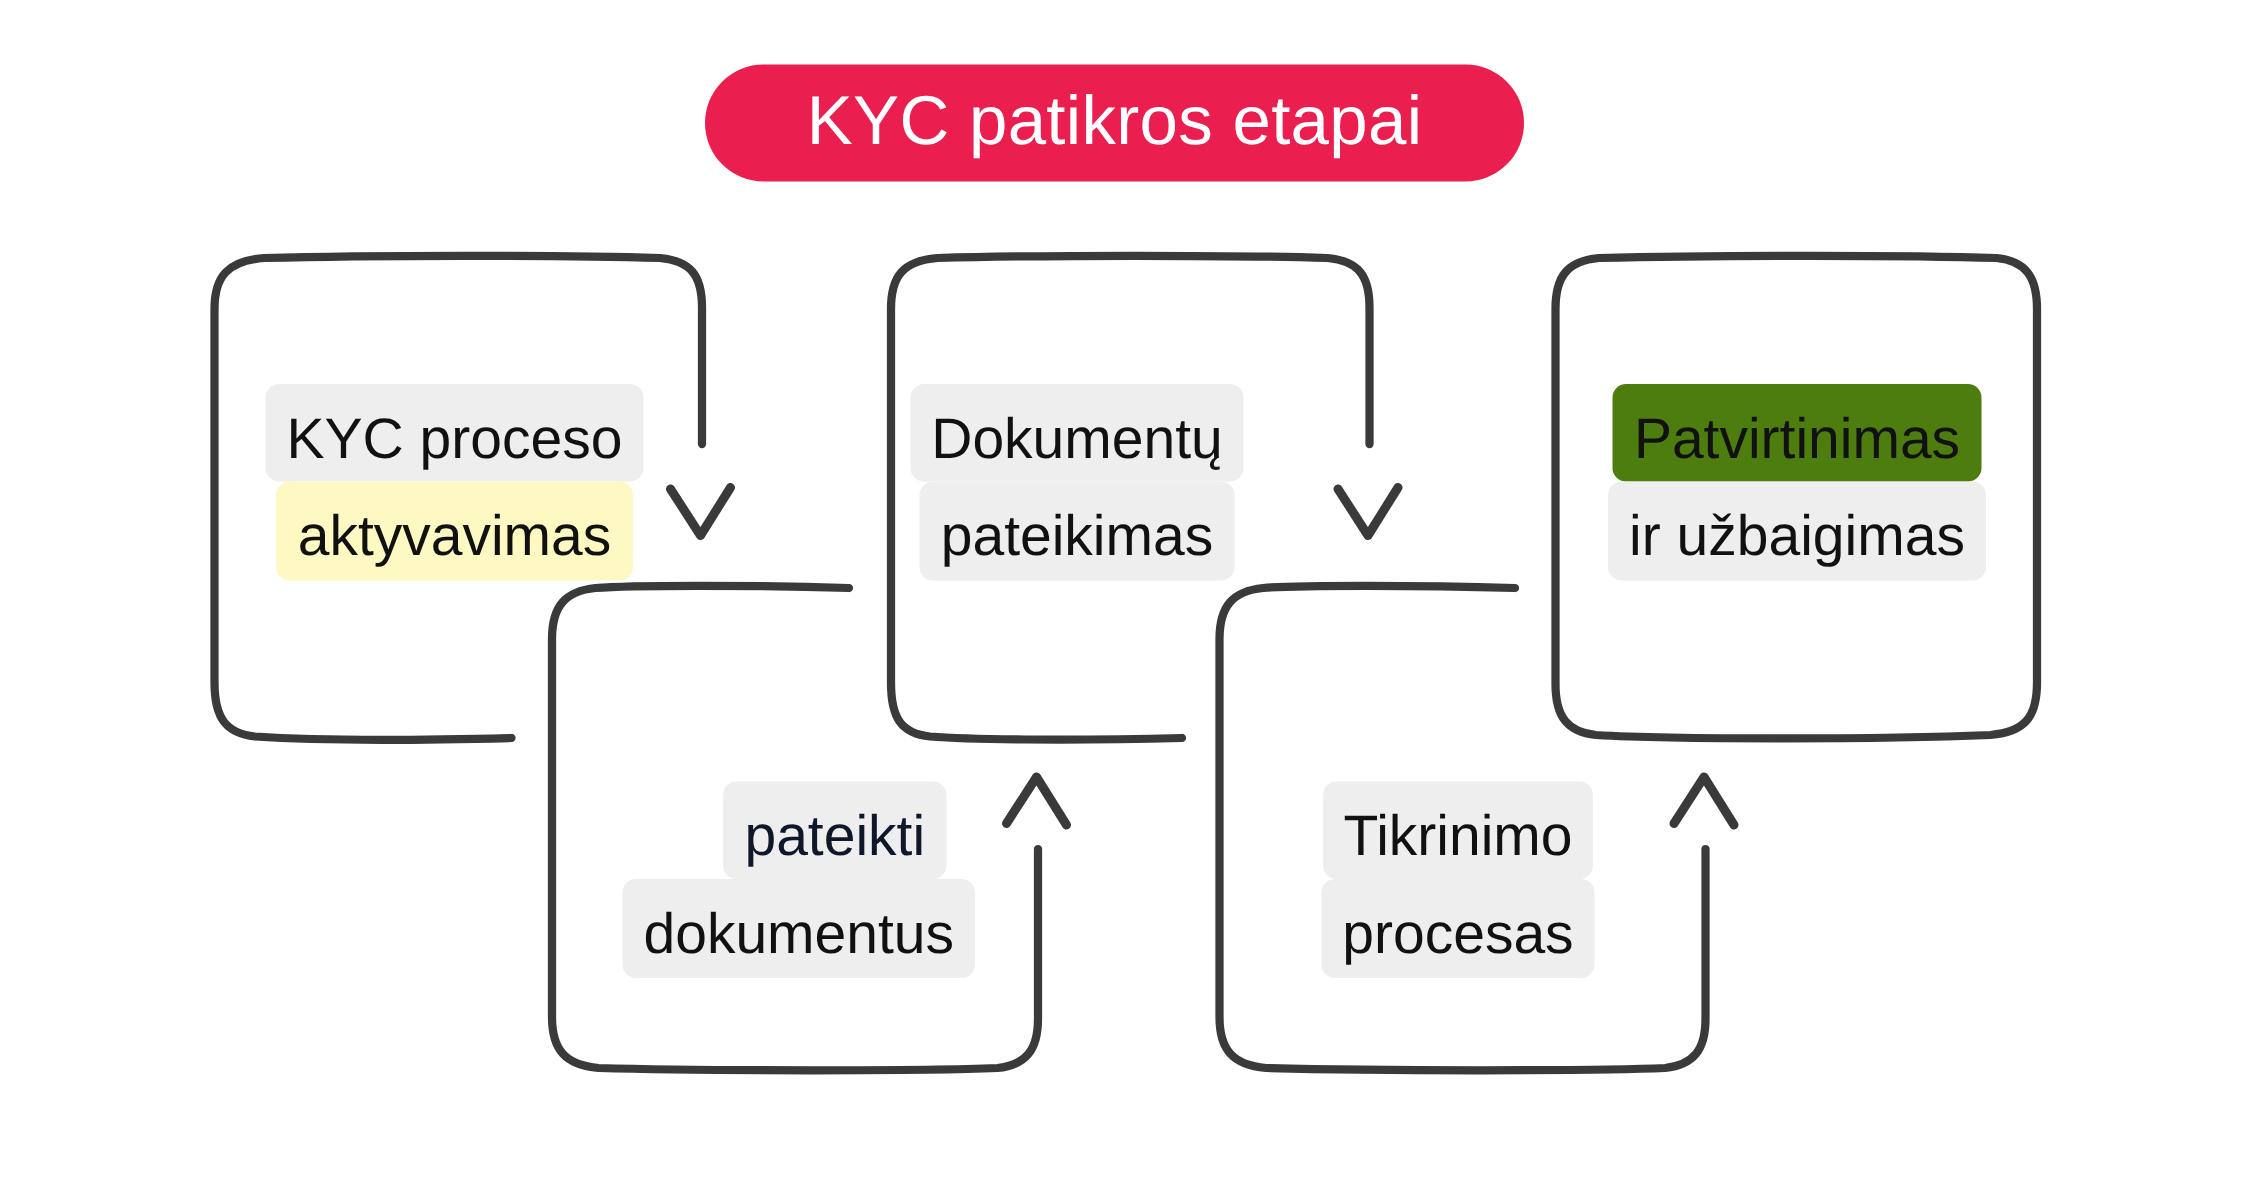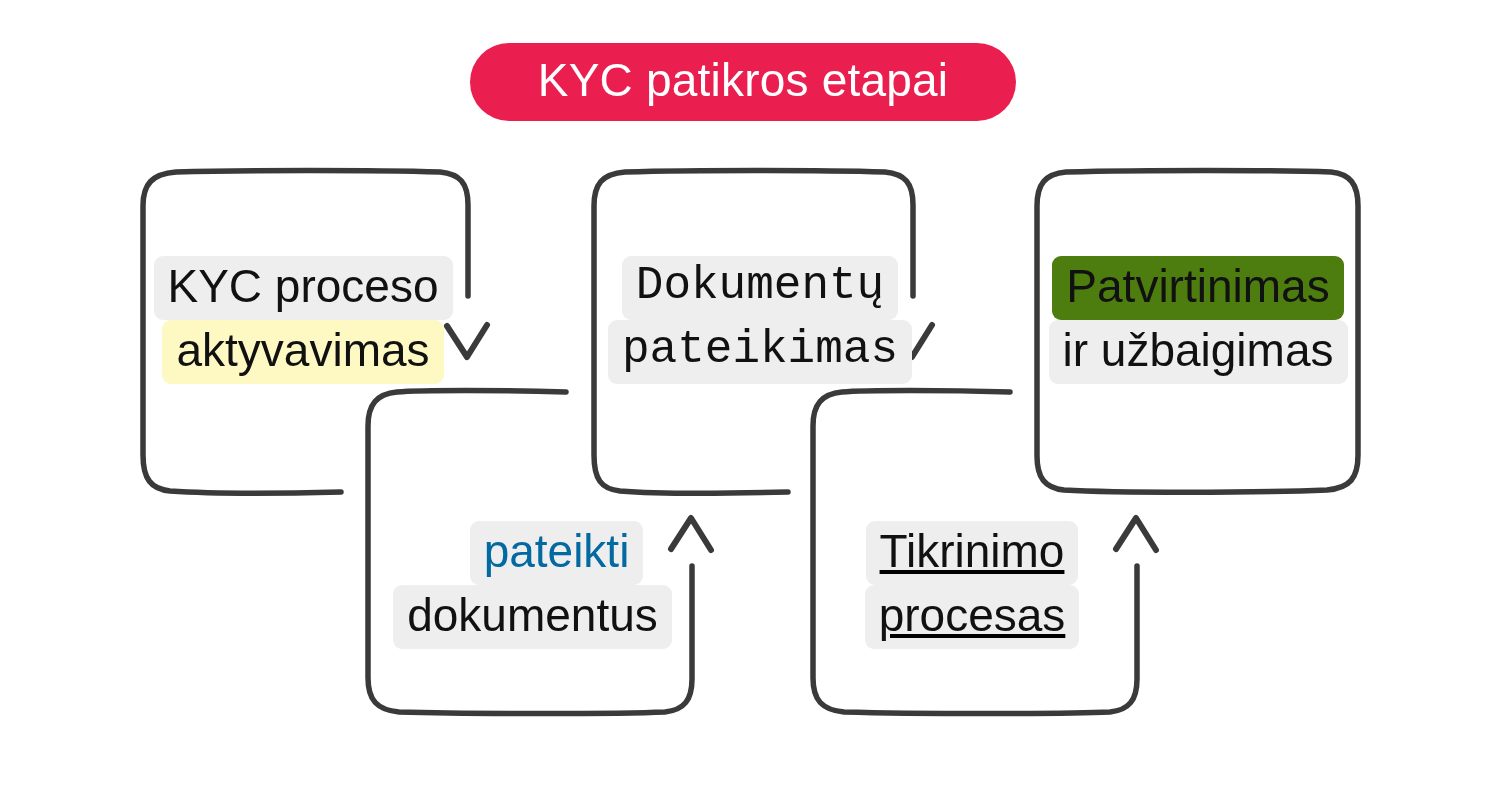--- a/index.html
+++ b/index.html
@@ -50,23 +50,23 @@
   .step-label {
     position: absolute;
     display: flex;
     flex-direction: column;
     align-items: center;
     pointer-events: none;
   }
   .step-label .ln {
     background: #eeeeee;
     color: #111111;
-    font-size: 46px;
+    font-size: 38px;
     line-height: 1.30;
-    padding: 1px 14px 3px 14px;
+    padding: 13px 14px 3px 14px;
     border-radius: 9px;
     white-space: nowrap;
     display: block;
   }
   .step-label.align-center .ln { align-self: center; }
   
   #logo {
     position: absolute;
     left: 1222px;
     top: 708px;
@@ -176,30 +176,30 @@
                C 1037 184, 1045 174, 1066 172 Z" fill="none" stroke="#3a3a3a" stroke-width="5.5" stroke-linecap="round" stroke-linejoin="round"></path>
     </g>
   </svg>
 
   <div class="step-label align-center" style="left:168px; top:256px; width:270px;">
     <span class="ln" style="background: rgb(238, 238, 238); color: rgb(17, 17, 17);">KYC proceso</span>
     <span class="ln" style="background: #fef9c3; color: rgb(17, 17, 17);">aktyvavimas</span>
   </div>
 
   <div class="step-label align-center" style="left:395px; top:521px; width:275px;">
-    <span class="ln" style="background: rgb(238, 238, 238); color: #0369a1; margin-left: 48px;">pateikti</span>
+    <span class="ln" style="background: rgb(238, 238, 238); color: #0f172a; margin-left: 48px;">pateikti</span>
     <span class="ln" style="background: rgb(238, 238, 238); color: rgb(17, 17, 17);">dokumentus</span>
   </div>
 
-  <div class="step-label align-center" style="left:640px; top:256px; width:240px;font-family:Liberation Mono, monospace;">
+  <div class="step-label align-center" style="left:598px; top:256px; width:240px;">
     <span class="ln" style="background: rgb(238, 238, 238); color: rgb(17, 17, 17);">Dokumentų</span>
     <span class="ln" style="background: rgb(238, 238, 238); color: rgb(17, 17, 17);">pateikimas</span>
   </div>
 
-  <div class="step-label align-center" style="left:876px; top:521px; width:192px;text-decoration:underline;">
+  <div class="step-label align-center" style="left:876px; top:521px; width:192px;">
     <span class="ln" style="background: rgb(238, 238, 238); color: rgb(17, 17, 17);">Tikrinimo</span>
     <span class="ln" style="background: rgb(238, 238, 238); color: rgb(17, 17, 17);">procesas</span>
   </div>
 
   <div class="step-label align-center" style="left:1062px; top:256px; width:272px;">
     <span class="ln" style="background: #4d7c0f; color: rgb(17, 17, 17);">Patvirtinimas</span>
     <span class="ln" style="background: rgb(238, 238, 238); color: rgb(17, 17, 17);">ir užbaigimas</span>
   </div>
 
 

